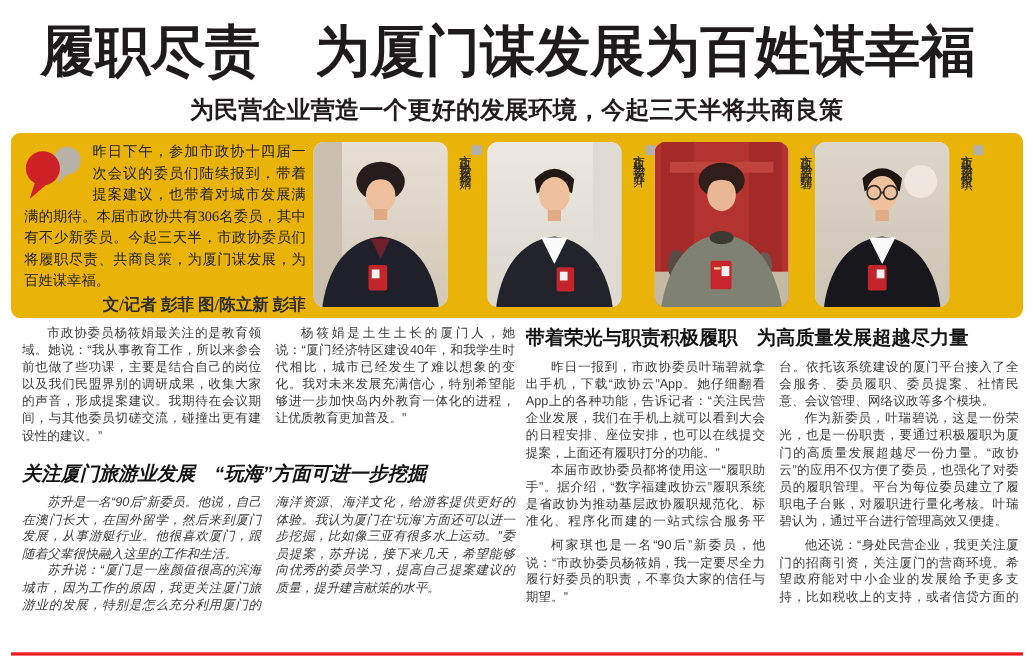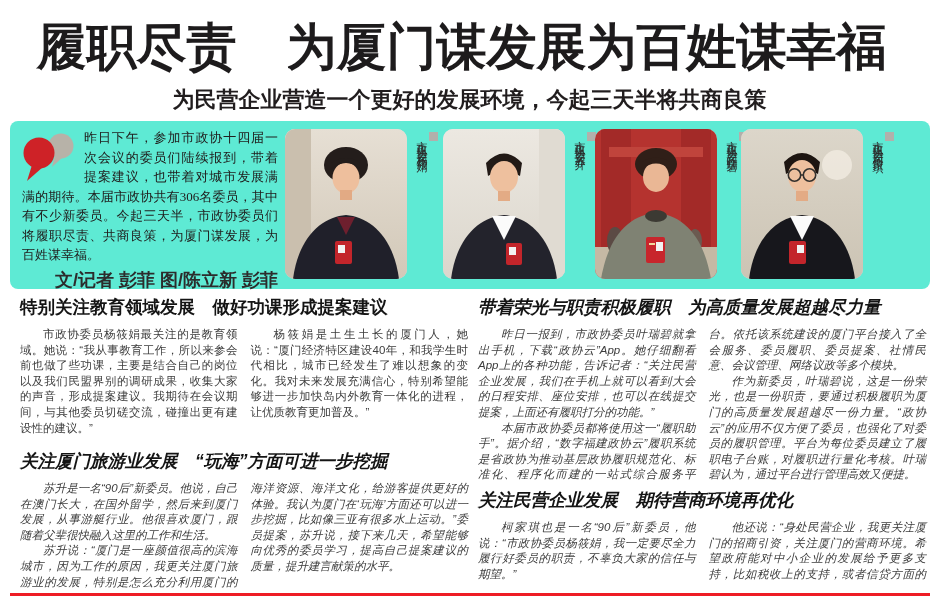--- a/index.html
+++ b/index.html
@@ -8,41 +8,41 @@
 
   
   .headline{position:absolute;top:16px;left:0;right:16px;margin:0;text-align:center;
     font-size:50px;line-height:62px;font-weight:900;color:#1d1b1c;letter-spacing:0px;
     font-family:"Liberation Sans",sans-serif;}
   .subheadline{position:absolute;top:86px;left:0;right:0;text-align:center;
     font-family:"Liberation Serif",serif;font-weight:700;font-size:22px;line-height:28px;color:#211d1e;}
 
   
   .feature-band{position:absolute;top:121px;left:10px;width:920px;height:168px;
-    background:#5eead4;border-radius:8px;}
+    background:#eab308;border-radius:8px;}
   .lede{position:absolute;left:12px;top:7px;width:256px;}
   .balloon{float:left;width:56px;height:52px;margin:2px 6px 0 0;}
   .balloon svg{display:block;}
   .lede-text{margin:0;font-family:"Liberation Serif",serif;font-size:13px;line-height:19.5px;
     color:#20201f;text-align:justify;}
-  .byline{text-align:right;font-weight:700;font-size:18px;color:#2c2c2c;margin-top:3px;
-    font-family:Liberation Sans, sans-serif;}
+  .byline{text-align:right;font-weight:700;font-size:15px;color:#2c2c2c;margin-top:3px;
+    font-family:Liberation Serif, serif;}
 
   
   .photo-unit{position:absolute;top:8px;display:flex;}
   .u1{left:275px;} .u2{left:433px;} .u3{left:585px;} .u4{left:731px;}
   .photo{width:122px;height:150px;border-radius:10px;overflow:hidden;background:#ddd;}
   .photo svg{display:block;width:122px;height:150px;}
   .caption{writing-mode:vertical-rl;text-orientation:upright;margin-left:7px;padding-top:3px;
     font-family:"Liberation Serif",serif;font-size:11px;letter-spacing:3px;color:#2a2a2a;}
   .cap-sq{display:block;width:9px;height:9px;background:#b2b0ab;margin:0 auto 8px auto;}
 
   
   .col{position:absolute;top:296px;width:448px;}
-  .col.left{left:20px;} .col.right{left:478px;font-style:italic;}
+  .col.left{left:20px;} .col.right{left:478px;}
   .article h2{margin:0 0 9px 0;font-size:17.5px;line-height:22px;font-weight:700;color:#141414;
     font-family:"Liberation Sans",sans-serif;}
   .article .body{column-count:2;column-gap:13px;column-fill:auto;}
   .article .body p{margin:0;text-indent:2em;text-align:justify;font-size:11.5px;line-height:15.6px;
     color:#3c3c3c;}
   .h110{height:110px;} .h157{height:157px;} .h64{height:64px;}
   .mt13{margin-top:13px;font-style:italic;} .mt5{margin-top:5px;}
 
   .bottom-rule{position:absolute;top:593px;left:10px;width:920px;height:3px;background:#ee1c25;}
 </style>
@@ -176,21 +176,20 @@
       <div class="caption">
         <span class="cap-sq"></span>
         <span>市政协委员柯家琪</span>
       </div>
     </div>
 
   </div>
 
   <div class="col left">
     <section class="article">
-      <h2>特别关注教育领域发展　做好功课形成提案建议</h2>
       <div class="body h110">
         <p>市政协委员杨筱娟最关注的是教育领域。她说：“我从事教育工作，所以来参会前也做了些功课，主要是结合自己的岗位以及我们民盟界别的调研成果，收集大家的声音，形成提案建议。我期待在会议期间，与其他委员切磋交流，碰撞出更有建设性的建议。”</p>
         <p>杨筱娟是土生土长的厦门人，她说：“厦门经济特区建设40年，和我学生时代相比，城市已经发生了难以想象的变化。我对未来发展充满信心，特别希望能够进一步加快岛内外教育一体化的进程，让优质教育更加普及。”</p>
       </div>
     </section>
     <section class="article mt13">
       <h2>关注厦门旅游业发展　“玩海”方面可进一步挖掘</h2>
       <div class="body h110">
         <p>苏升是一名“90后”新委员。他说，自己在澳门长大，在国外留学，然后来到厦门发展，从事游艇行业。他很喜欢厦门，跟随着父辈很快融入这里的工作和生活。</p>
         <p>苏升说：“厦门是一座颜值很高的滨海城市，因为工作的原因，我更关注厦门旅游业的发展，特别是怎么充分利用厦门的海洋资源、海洋文化，给游客提供更好的体验。我认为厦门在‘玩海’方面还可以进一步挖掘，比如像三亚有很多水上运动。”委员提案，苏升说，接下来几天，希望能够向优秀的委员学习，提高自己提案建议的质量，提升建言献策的水平。</p>
@@ -201,21 +200,20 @@
   <div class="col right">
     <section class="article">
       <h2>带着荣光与职责积极履职　为高质量发展超越尽力量</h2>
       <div class="body h157">
         <p>昨日一报到，市政协委员叶瑞碧就拿出手机，下载“政协云”App。她仔细翻看App上的各种功能，告诉记者：“关注民营企业发展，我们在手机上就可以看到大会的日程安排、座位安排，也可以在线提交提案，上面还有履职打分的功能。”</p>
         <p>本届市政协委员都将使用这一“履职助手”。据介绍，“数字福建政协云”履职系统是省政协为推动基层政协履职规范化、标准化、程序化而建的一站式综合服务平台。依托该系统建设的厦门平台接入了全会服务、委员履职、委员提案、社情民意、会议管理、网络议政等多个模块。</p>
         <p>作为新委员，叶瑞碧说，这是一份荣光，也是一份职责，要通过积极履职为厦门的高质量发展超越尽一份力量。“政协云”的应用不仅方便了委员，也强化了对委员的履职管理。平台为每位委员建立了履职电子台账，对履职进行量化考核。叶瑞碧认为，通过平台进行管理高效又便捷。</p>
       </div>
     </section>
     <section class="article mt5">
-      <h2>关注民营企业发展　期待营商环境再优化</h2>
       <div class="body h64">
         <p>柯家琪也是一名“90后”新委员，他说：“市政协委员杨筱娟，我一定要尽全力履行好委员的职责，不辜负大家的信任与期望。”</p>
         <p>他还说：“身处民营企业，我更关注厦门的招商引资，关注厦门的营商环境。希望政府能对中小企业的发展给予更多支持，比如税收上的支持，或者信贷方面的支持，为民营企业营造一个更好的发展环境。”</p>
       </div>
     </section>
   </div>
 
   <div class="bottom-rule"></div>
 
 </div>

